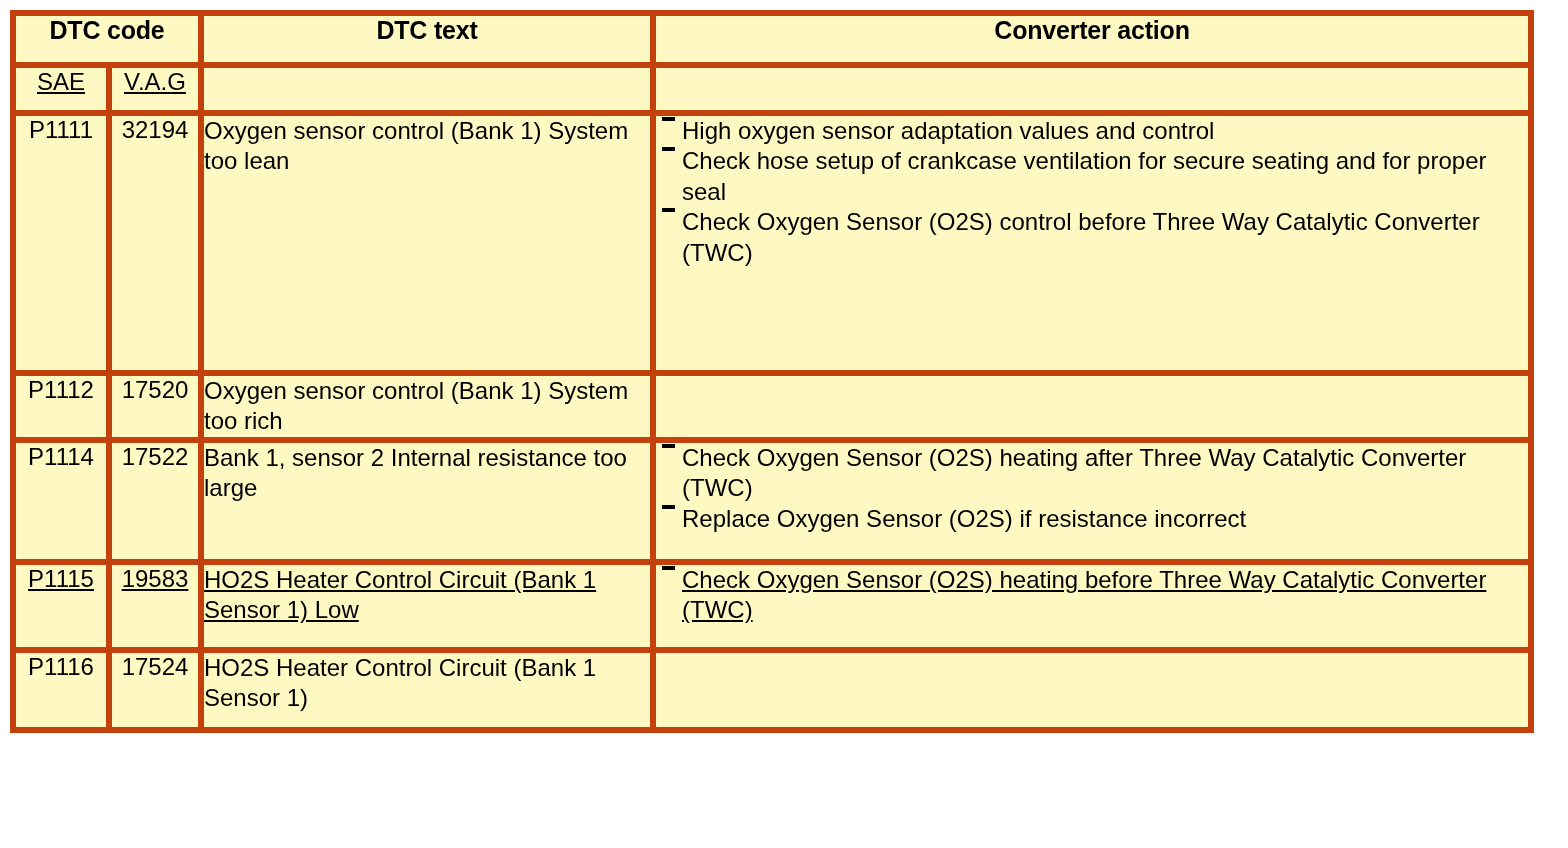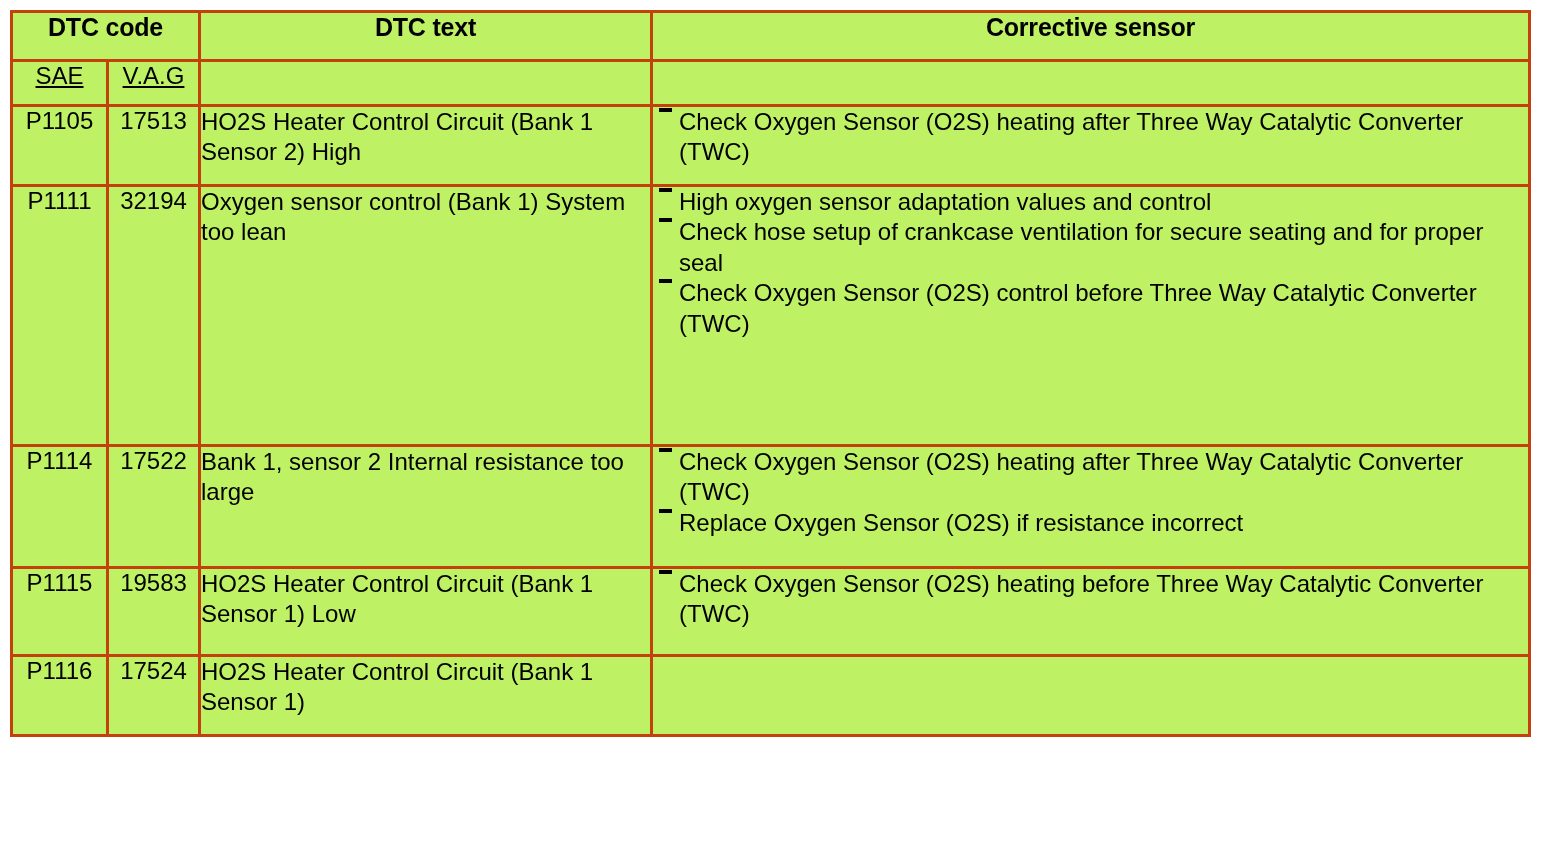--- a/index.html
+++ b/index.html
@@ -27,24 +27,24 @@
     left: 10px;
     top: 10px;
     width: 1518px;
     border-collapse: collapse;
     table-layout: fixed;
     background: #ffffff;
   }
 
   .dtc-table td,
   .dtc-table th {
-    border: 3px solid #c2410c;
+    border: 6px solid #c2410c;
     padding: 0;
     vertical-align: top;
-    background: #bef264;
+    background: #fef9c3;
   }
 
   
   col.c-sae   { width: 96px; }
   col.c-vag   { width: 92px; }
   col.c-text  { width: 452px; }
   col.c-corr  { width: 878px; }
 
   
   .hdr-cell {
@@ -93,21 +93,21 @@
     padding: 10px 14px 8px 10px;
   }
 
   
   .r-h1 { height: 46px; }
   .r-h2 { height: 42px; text-decoration: underline; }
   .r-1  { height: 80px; }
   .r-2  { height: 260px; }
   .r-3  { height: 66px; }
   .r-4  { height: 122px; }
-  .r-5  { height: 88px; }
+  .r-5  { height: 88px; text-decoration: underline; }
   .r-6  { height: 80px; padding-left: 8px; }
 
   
   .bullets {
     list-style: none;
     margin: 0;
     padding: 0;
   }
   .bullets li {
     position: relative;
@@ -140,43 +140,30 @@
       <col class="c-sae">
       <col class="c-vag">
       <col class="c-text">
       <col class="c-corr">
     </colgroup>
     <tbody>
 
       <tr class="r-h1">
         <td class="hdr-cell" colspan="2">DTC code</td>
         <td class="hdr-cell">DTC text</td>
-        <td class="hdr-cell hdr-corr">Corrective sensor</td>
+        <td class="hdr-cell hdr-corr">Converter action</td>
       </tr>
 
       <tr class="r-h2">
         <td class="sub-cell">SAE</td>
         <td class="sub-cell">V.A.G</td>
         <td class="sub-cell sub-blank"></td>
         <td class="sub-cell sub-blank"></td>
       </tr>
 
-      <tr class="r-1">
-        <td class="code-cell">P1105</td>
-        <td class="code-cell">17513</td>
-        <td class="text-cell">HO2S Heater Control Circuit (Bank 1 Sensor 2) High</td>
-        <td class="corr-cell">
-          <ul class="bullets">
-            <li>
-              <span class="dash"></span>
-              <span class="btext">Check Oxygen Sensor (O2S) heating after Three Way Catalytic Converter (TWC)</span>
-            </li>
-          </ul>
-        </td>
-      </tr>
 
       <tr class="r-2">
         <td class="code-cell">P1111</td>
         <td class="code-cell">32194</td>
         <td class="text-cell">Oxygen sensor control (Bank 1) System too lean</td>
         <td class="corr-cell">
           <ul class="bullets">
             <li>
               <span class="dash"></span>
               <span class="btext">High oxygen sensor adaptation values and control</span>
@@ -186,20 +173,26 @@
               <span class="btext">Check hose setup of crankcase ventilation for secure seating and for proper seal</span>
             </li>
             <li>
               <span class="dash"></span>
               <span class="btext">Check Oxygen Sensor (O2S) control before Three Way Catalytic Converter (TWC)</span>
             </li>
           </ul>
         </td>
       </tr>
 
+      <tr class="r-3">
+        <td class="code-cell">P1112</td>
+        <td class="code-cell">17520</td>
+        <td class="text-cell">Oxygen sensor control (Bank 1) System too rich</td>
+        <td class="corr-cell blank-cell"></td>
+      </tr>
 
       <tr class="r-4">
         <td class="code-cell">P1114</td>
         <td class="code-cell">17522</td>
         <td class="text-cell">Bank 1, sensor 2 Internal resistance too large</td>
         <td class="corr-cell">
           <ul class="bullets">
             <li>
               <span class="dash"></span>
               <span class="btext">Check Oxygen Sensor (O2S) heating after Three Way Catalytic Converter (TWC)</span>

